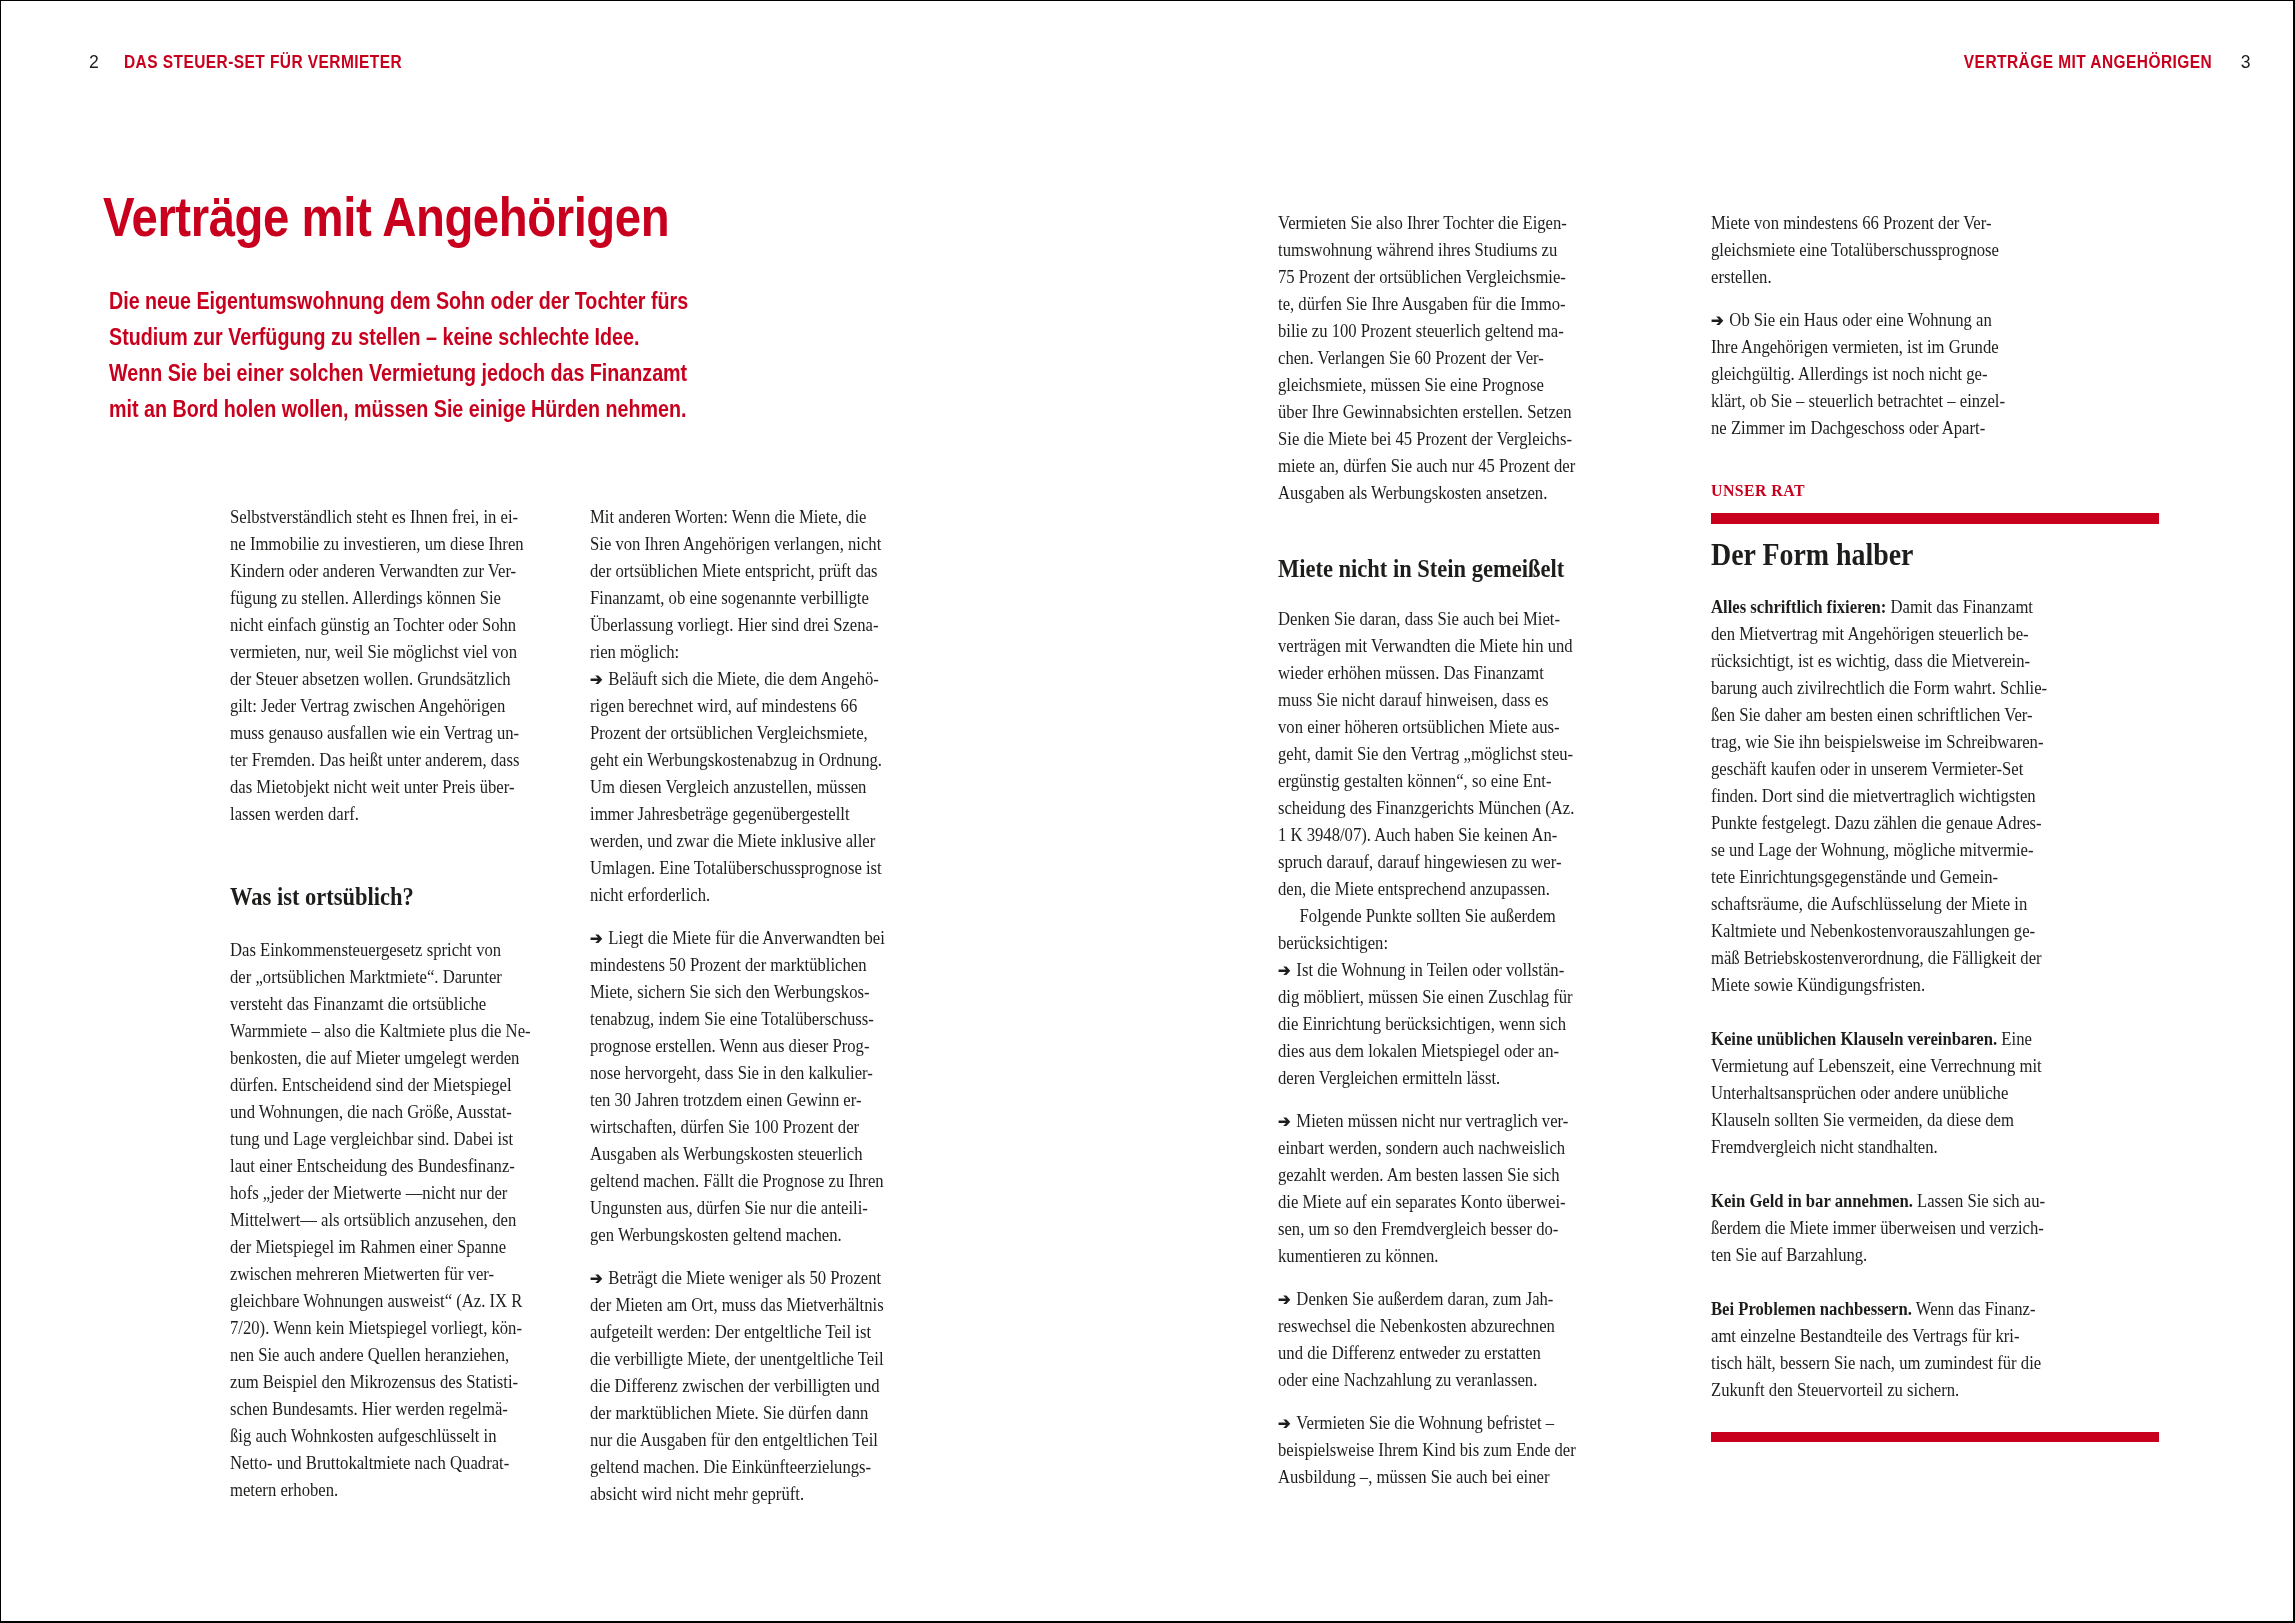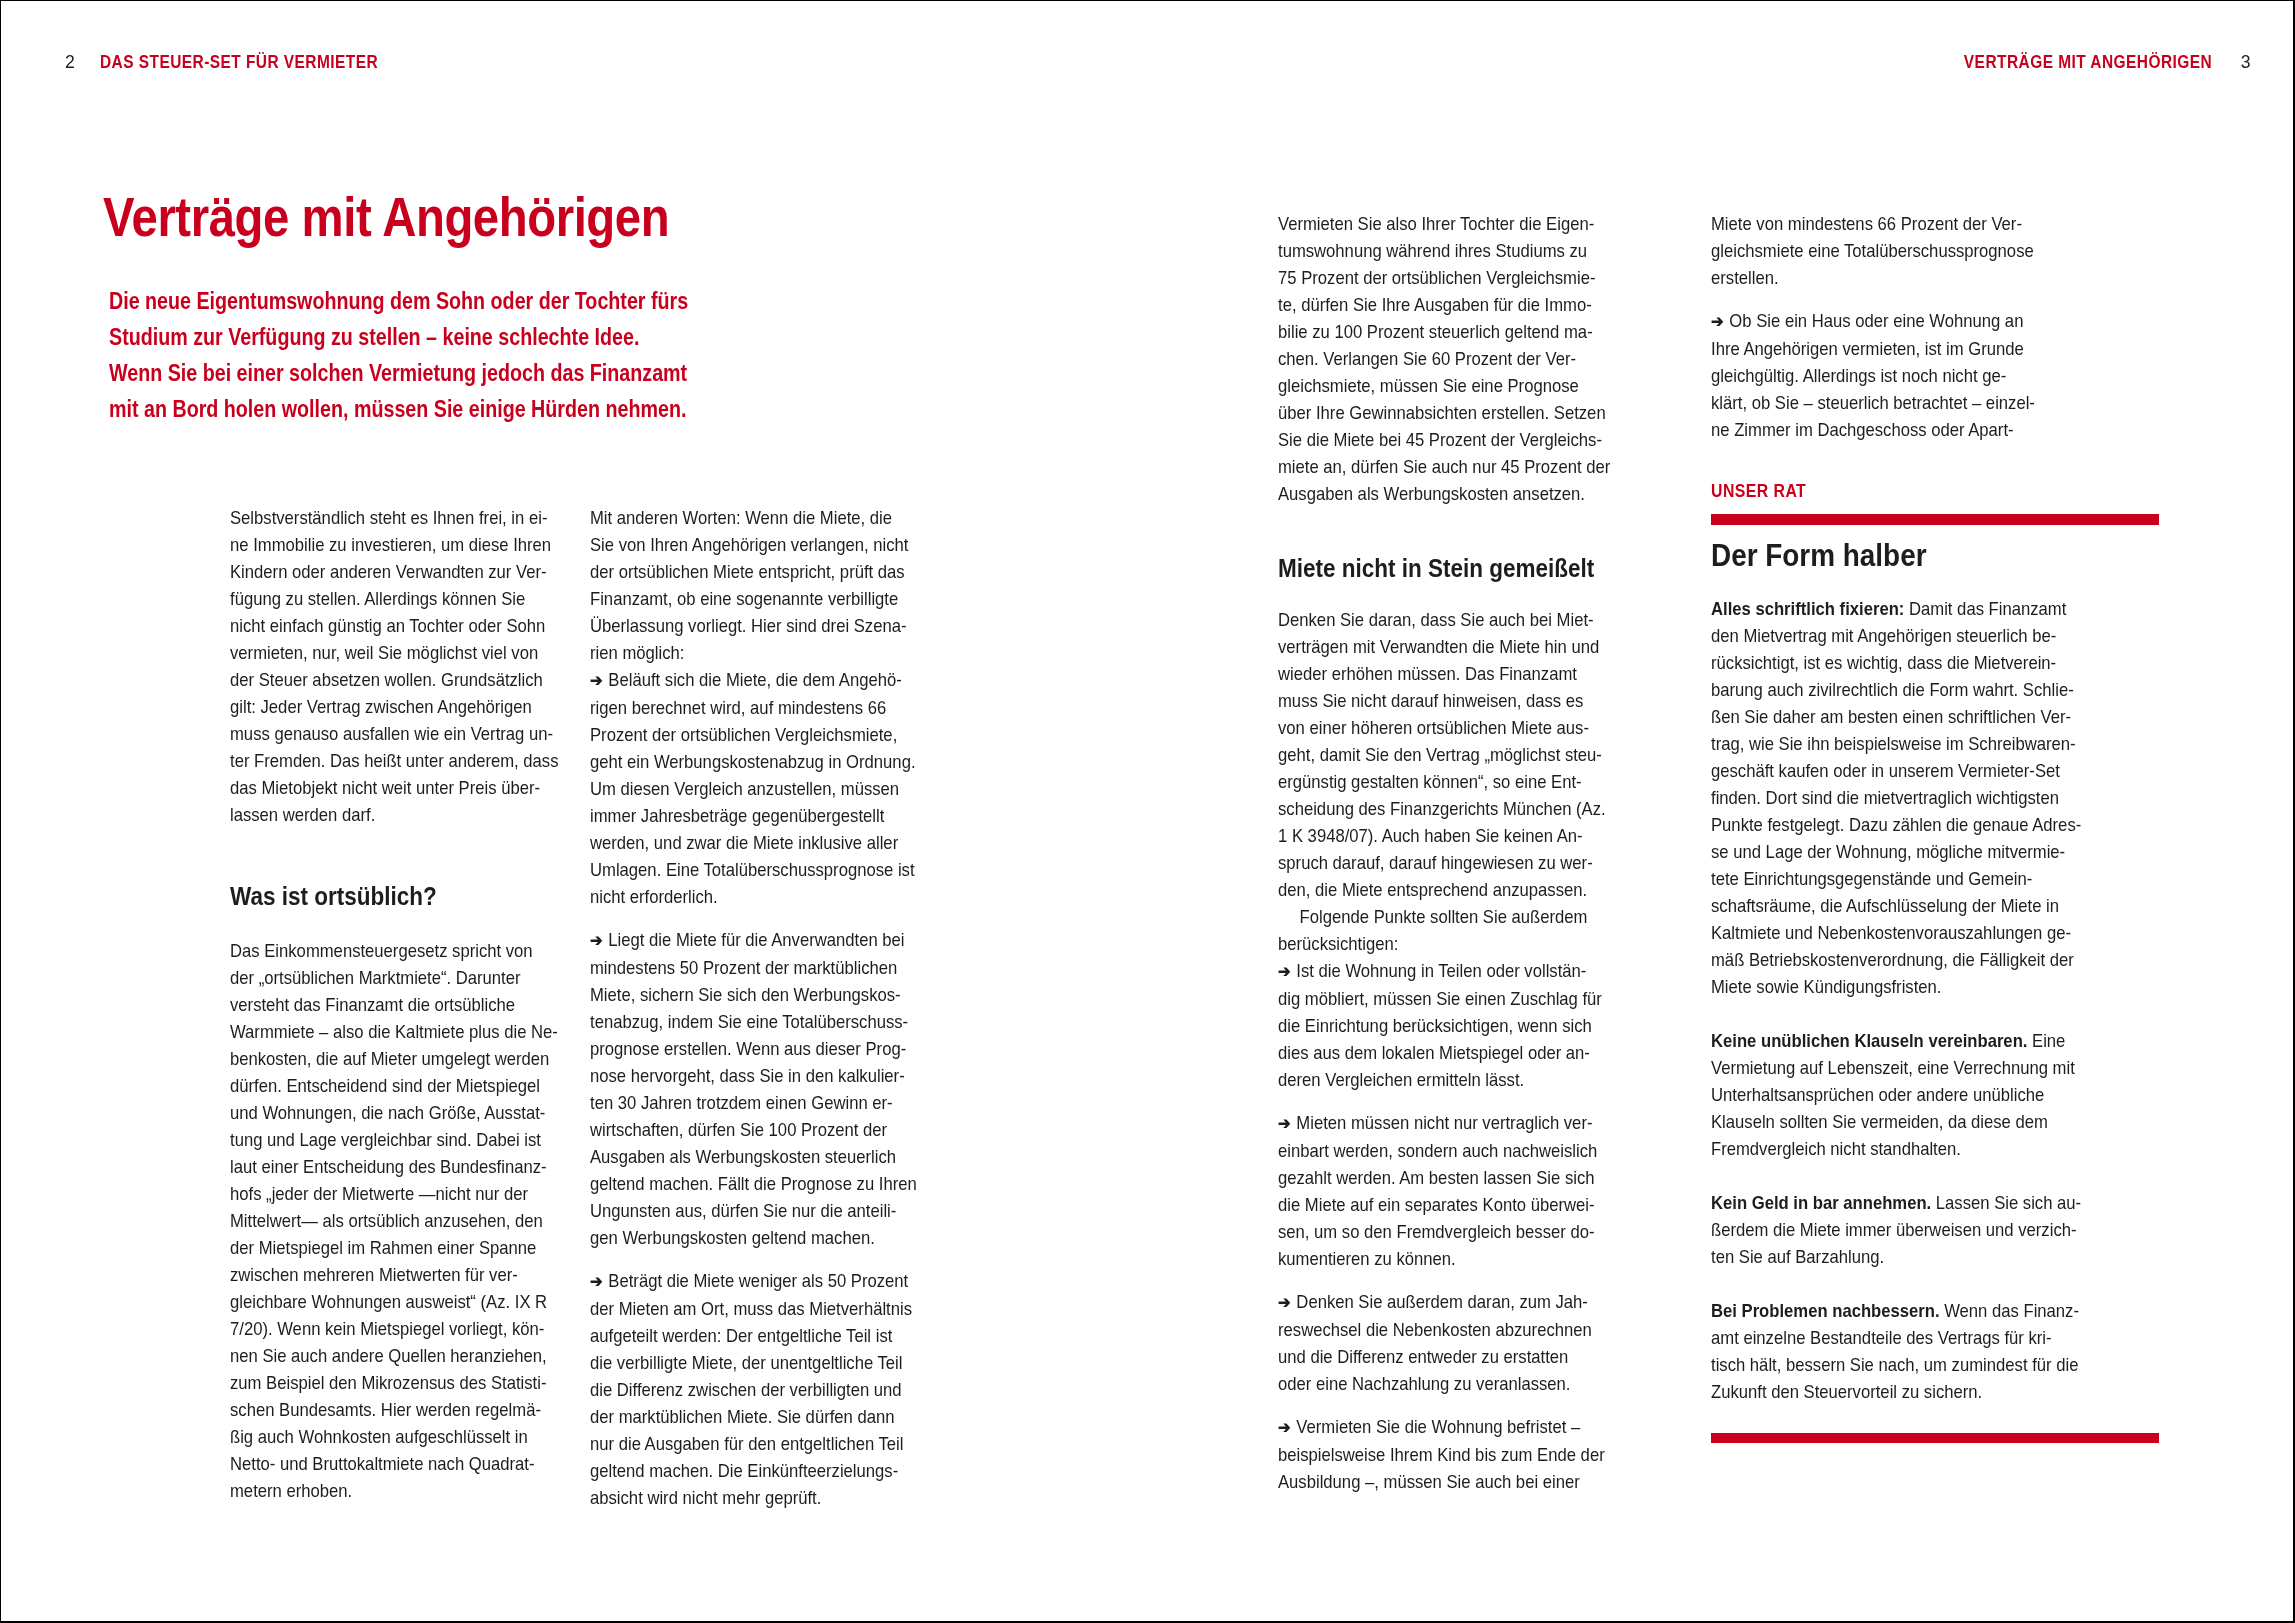--- a/index.html
+++ b/index.html
@@ -9,42 +9,42 @@
   }
   .frame {
     position: absolute; left: 0; top: 0; width: 2295px; height: 1624px;
     box-sizing: border-box;
     border-top: 1.9px solid #000; border-left: 1.4px solid #000;
     border-bottom: 3.7px solid #000; border-right: 2.8px solid #000;
     pointer-events: none;
   }
 
   
-  .running { position: absolute; top: 52px; font-size: 17.6px; font-weight: 400; letter-spacing: 0.5px; }
+  .running { position: absolute; top: 52px; font-size: 17.6px; font-weight: 400; letter-spacing: 0.5px; margin-left: 24px; }
   .running .num { color: #1d1d1b; }
   .running .label { color: #c8001e; font-weight: 700; transform: scaleX(0.88); display: inline-block; transform-origin: left center; }
   #run-left { left: 65px; }
   #run-left .label { margin-left: 25px; }
   #run-right { right: 44px; }
   #run-right .label { margin-right: 29px; transform-origin: right center; }
 
   .title {
     position: absolute; left: 103px; top: 185px; margin: 0;
     font-size: 55px; font-weight: 700; color: #c8001e; letter-spacing: -0.5px;
     transform: scaleX(0.86); transform-origin: left top; white-space: nowrap;
   }
   .lead {
     position: absolute; left: 109px; top: 283px; width: 833px; margin: 0;
     font-size: 24px; line-height: 36px; font-weight: 700; color: #c8001e;
     transform: scaleX(0.82); transform-origin: left top;
   }
   .lead span { display: block; white-space: nowrap; }
 
   .col {
-    position: absolute; font-size: 18.5px; line-height: 27px; color: #1d1d1b;
+    position: absolute; font-size: 18.5px; line-height: 27px; color: #1d1d1b; font-family: Liberation Serif, serif;
   }
   .col p { margin: 0; white-space: nowrap; }
   .col p.gap { margin-top: 16px; }
   .col .line { display: block; white-space: nowrap; }
   .col .indent { padding-left: 24px; }
   .arrow { font-weight: 700; display: inline-block; width: 20.4px; font-size: 16.7px; }
   .col h2 {
     margin: 0; font-size: 25px; font-weight: 700; color: #1d1d1b; white-space: nowrap;
   }
   .cond { transform: scaleX(0.9); transform-origin: left top; }

